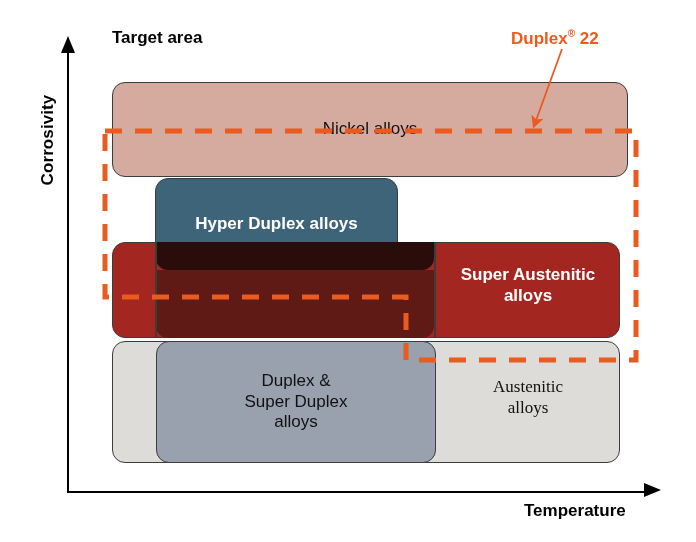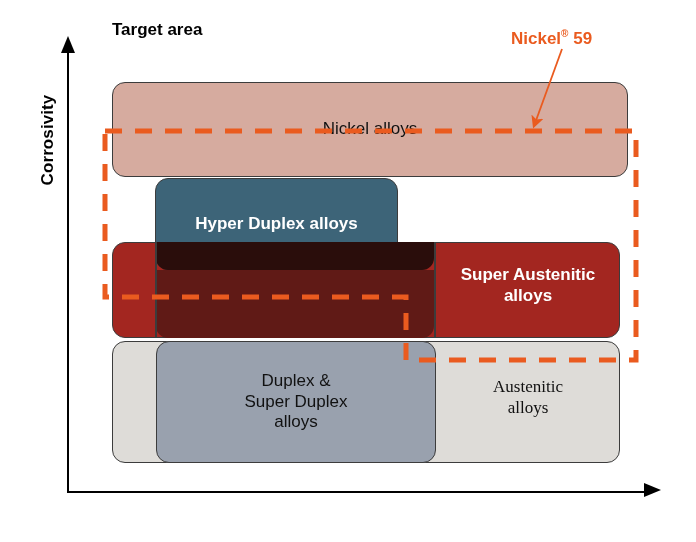--- a/index.html
+++ b/index.html
@@ -169,21 +169,21 @@
     left: 0; top: 0;
     width: 696px; height: 542px;
     z-index: 10;
     pointer-events: none;
   }
 
   
   #target-area-title {
     position: absolute;
     left: 112px;
-    top: 20px;
+    top: 28px;
     font-size: 17px;
     font-weight: bold;
     color: #000000;
     z-index: 12;
     white-space: nowrap;
   }
   #sanicro-label {
     position: absolute;
     left: 511px;
     top: 28px;
@@ -209,20 +209,21 @@
 <body>
 
 <div id="stage">
 
   <div class="axis-line" id="y-axis-line"></div>
   <div class="arrowhead" id="y-axis-arrow"></div>
   <div id="y-axis-label">Corrosivity</div>
 
   <div class="axis-line" id="x-axis-line"></div>
   <div class="arrowhead" id="x-axis-arrow"></div>
+  <div id="x-axis-label">Temperature</div>
 
   <div class="alloy-box" id="box-nickel">
     <span class="box-label label-dark">Nickel alloys</span>
   </div>
 
   <div class="alloy-box" id="box-austenitic">
     <span class="box-label label-dark">Austenitic
 alloys</span>
   </div>
 
@@ -254,15 +255,15 @@
 
   <svg id="sanicro-leader" viewBox="0 0 696 542" xmlns="http://www.w3.org/2000/svg">
     <defs>
       <marker id="sanicro-arrowhead" markerWidth="7" markerHeight="7" refX="5.5" refY="3.5" orient="auto" markerUnits="strokeWidth">
         <path d="M0,0 L7,3.5 L0,7 L1.6,3.5 Z" fill="#ea5b1f"></path>
       </marker>
     </defs>
     <line x1="562" y1="49" x2="534" y2="126" stroke="#ea5b1f" stroke-width="1.8" marker-end="url(#sanicro-arrowhead)"></line>
   </svg>
 
-  <div id="sanicro-label"><span>Nickel</span><sup>®</sup><span> 59</span></div>
+  <div id="sanicro-label"><span>Duplex</span><sup>®</sup><span> 22</span></div>
 
 </div>
 
 </body></html>

